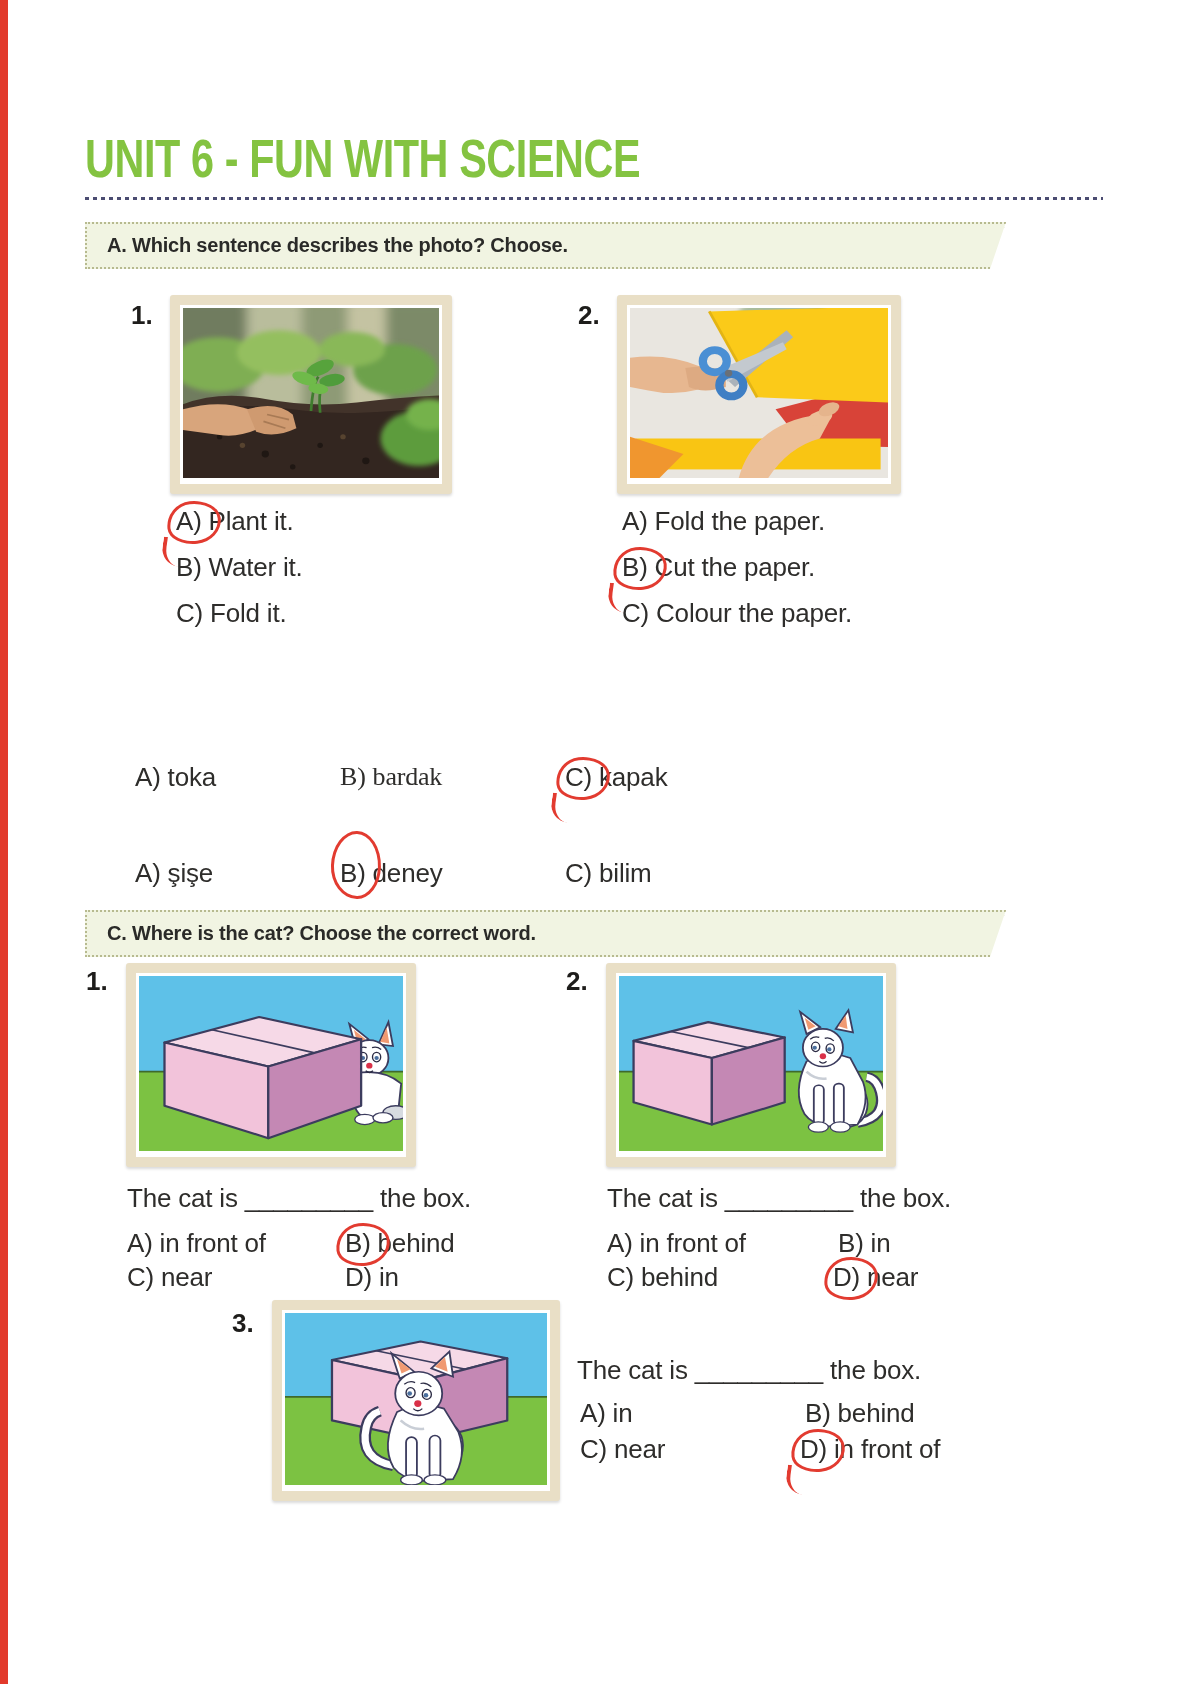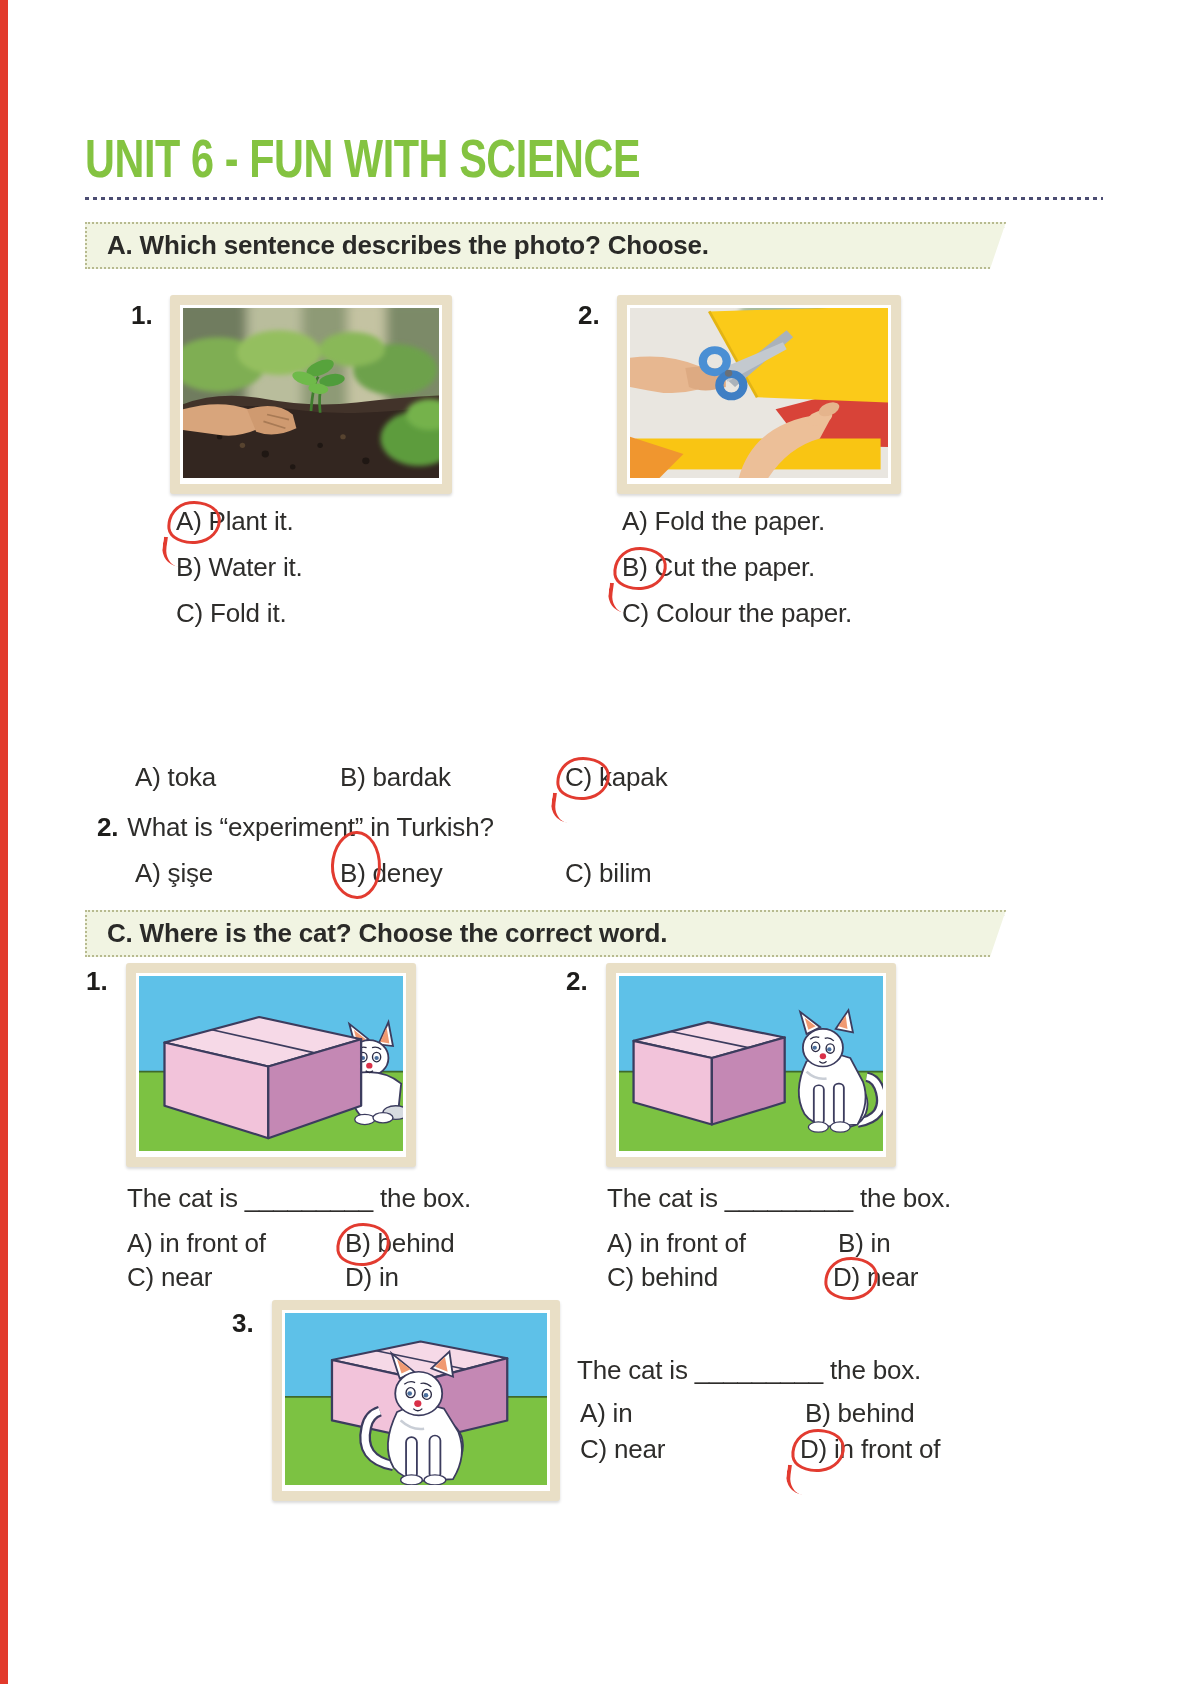--- a/index.html
+++ b/index.html
@@ -7,21 +7,21 @@
         font-family:"Liberation Sans",sans-serif;color:#2e2d2b;}
   .edge-bar{position:absolute;left:0;top:0;width:8px;height:1684px;background:#e23a2b;}
   .title{position:absolute;left:85px;top:128px;font-size:53px;font-weight:800;color:#84c341;
          transform:scaleX(.78);transform-origin:0 0;letter-spacing:-.5px;white-space:nowrap;}
   .title-line{position:absolute;left:85px;top:197px;width:1018px;height:3px;
          background:repeating-linear-gradient(90deg,#4c4d72 0 4px,transparent 4px 8px);}
   .hdr{position:absolute;left:85px;width:921px;height:47px;background:#f1f4e2;
        border:2px dotted #b7ba8f;box-sizing:border-box;
        clip-path:polygon(0 0,100% 0,calc(100% - 16px) 100%,0 100%);
        display:flex;align-items:center;padding-left:20px;
-       font-weight:700;font-size:26px;color:#2a2a28;letter-spacing:-.2px;}
+       font-weight:700;font-size:20px;color:#2a2a28;letter-spacing:-.2px;}
   .num{position:absolute;font-weight:700;font-size:26px;color:#1e1d1b;}
   .photo{position:absolute;background:#e9dfc6;border-radius:3px;padding:10px;
          box-shadow:0 2px 3px rgba(0,0,0,.15);}
   .photo .inner{background:#fff;padding:3px 3px 6px;}
   .photo svg{display:block;}
   .opt,.sent,.q{position:absolute;font-size:26px;color:#2e2d2b;white-space:nowrap;letter-spacing:-.2px;}
   .q b{margin-right:9px;color:#1e1d1b;}
   .opt .ltr{position:relative;display:inline-block;margin-right:7px;}
   .ring{position:absolute;left:-9px;top:-5px;width:48px;height:37px;border:3.5px solid #e23b30;
         border-radius:46% 54% 48% 52% / 58% 46% 54% 42%;transform:rotate(-6deg);}
@@ -151,30 +151,27 @@
     <span class="ltr"><i class="ring tail"></i><span>B)</span></span><span>Cut the paper.</span>
   </div>
   <div class="opt" style="left:622px;top:598px;">
     <span class="ltr"><span>C)</span></span><span>Colour the paper.</span>
   </div>
 
 
   <div class="opt" style="left:135px;top:762px;">
     <span class="ltr"><span>A)</span></span><span>toka</span>
   </div>
-  <div class="opt" style="left:340px;top:762px;">
+  <div class="opt" style="left:340px;top:762px;font-family:Liberation Serif, serif;">
     <span class="ltr"><span>B)</span></span><span>bardak</span>
   </div>
   <div class="opt" style="left:565px;top:762px;">
     <span class="ltr"><i class="ring tail"></i><span>C)</span></span><span>kapak</span>
   </div>
 
-  <div class="q" style="left:97px;top:812px;">
-    <b>2.</b><span>What is “experiment” in Turkish?</span>
-  </div>
   <div class="opt" style="left:135px;top:858px;">
     <span class="ltr"><span>A)</span></span><span>şişe</span>
   </div>
   <div class="opt" style="left:340px;top:858px;">
     <span class="ltr"><i class="ring tall"></i><span>B)</span></span><span>deney</span>
   </div>
   <div class="opt" style="left:565px;top:858px;">
     <span class="ltr"><span>C)</span></span><span>bilim</span>
   </div>
 

